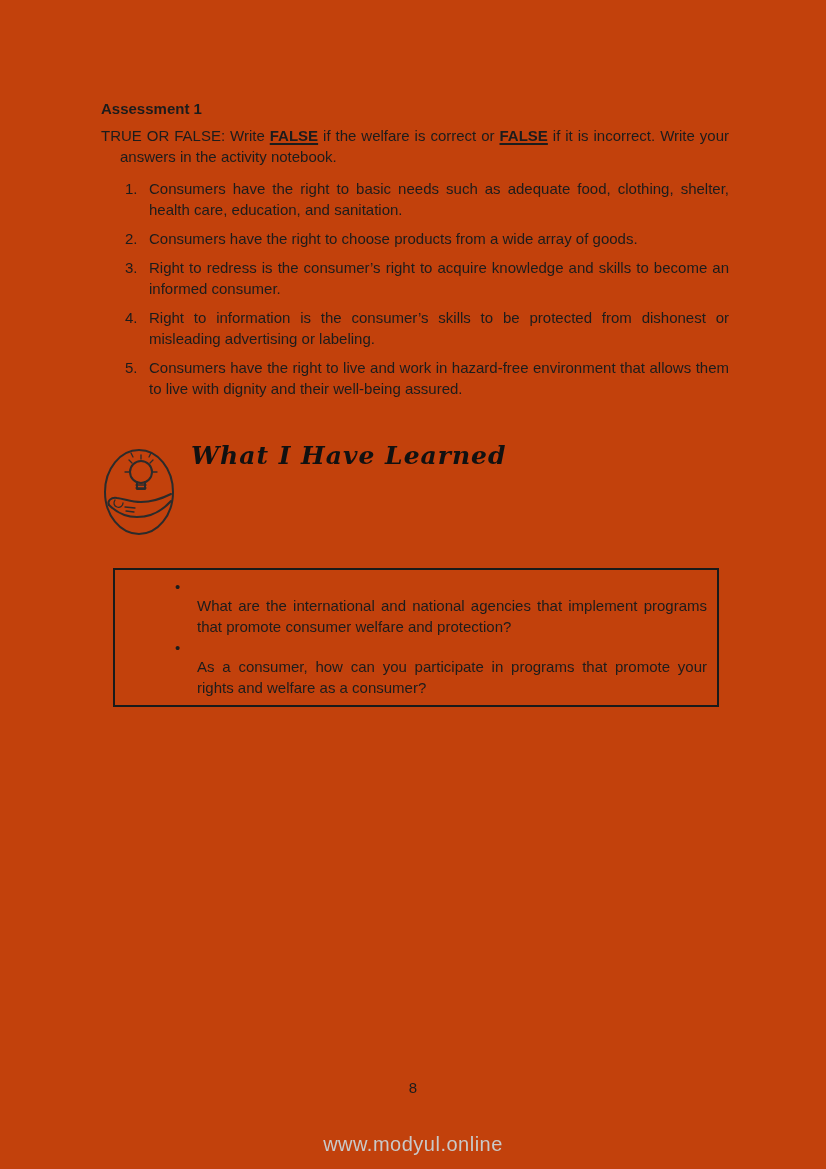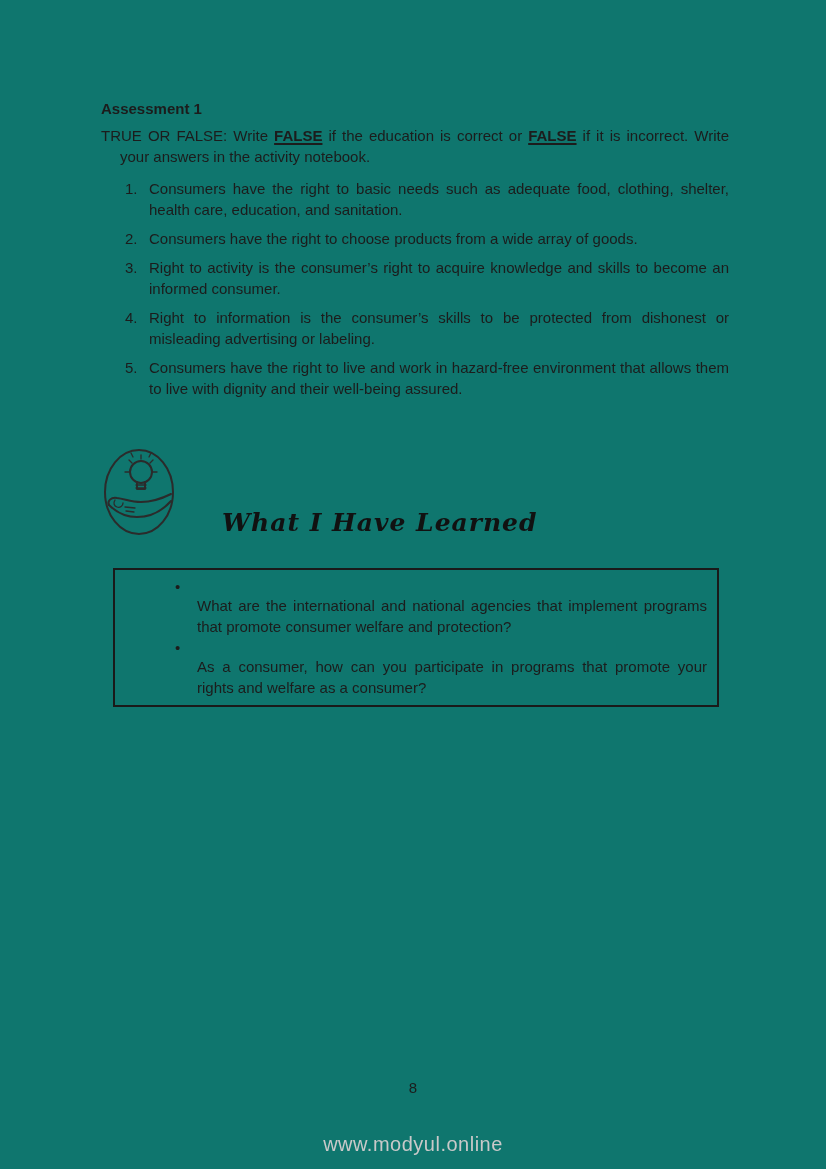--- a/index.html
+++ b/index.html
@@ -8,21 +8,21 @@
     width: 826px;
     height: 1169px;
     position: relative;
     font-family: "Liberation Sans", sans-serif;
     color: #1c1c1c;
     overflow: hidden;
   }
   .page {
     position: absolute;
     inset: 0;
-    background: #0f766e;
+    background: #c2410c;
     padding-left: 20px;
   }
   .content {
     position: absolute;
     left: 101px;
     top: 99px;
     width: 628px;
   }
   .assessment-title {
     font-size: 15px;
@@ -56,23 +56,22 @@
     flex: 0 0 24px;
     text-align: left;
   }
   .tf-item .txt {
     flex: 1;
     text-align: justify;
   }
   .learned-header {
     margin-top: 48px;
     display: flex;
-    align-items: flex-end;
+    align-items: flex-start;
     height: 90px;
-    gap: 31px;
   }
   .learned-icon {
     width: 76px;
     height: 90px;
     flex: 0 0 76px;
   }
   .learned-heading {
     font-family: "DejaVu Serif", "Liberation Serif", serif;
     font-style: italic;
     font-weight: bold;
@@ -139,34 +138,34 @@
   }
 </style>
 </head>
 <body>
 
 <div class="page">
   <div class="content">
 
     <h2 class="assessment-title">Assessment 1</h2>
 
-    <p class="instruction"><span class="b">TRUE OR FALSE:</span><span> Write </span><span class="u">FALSE</span><span> if the education is correct or </span><span class="u">FALSE</span><span> if it is incorrect. Write your answers in the activity notebook.</span></p>
+    <p class="instruction"><span class="b">TRUE OR FALSE:</span><span> Write </span><span class="u">FALSE</span><span> if the welfare is correct or </span><span class="u">FALSE</span><span> if it is incorrect. Write your answers in the activity notebook.</span></p>
 
     <div class="tf-list">
       <div class="tf-item">
         <span class="num">1.</span>
         <span class="txt">Consumers have the right to basic needs such as adequate food, clothing, shelter, health care, education, and sanitation.</span>
       </div>
       <div class="tf-item">
         <span class="num">2.</span>
         <span class="txt">Consumers have the right to choose products from a wide array of goods.</span>
       </div>
       <div class="tf-item">
         <span class="num">3.</span>
-        <span class="txt">Right to activity is the consumer’s right to acquire knowledge and skills to become an informed consumer.</span>
+        <span class="txt">Right to redress is the consumer’s right to acquire knowledge and skills to become an informed consumer.</span>
       </div>
       <div class="tf-item">
         <span class="num">4.</span>
         <span class="txt">Right to information is the consumer’s skills to be protected from dishonest or misleading advertising or labeling.</span>
       </div>
       <div class="tf-item">
         <span class="num">5.</span>
         <span class="txt">Consumers have the right to live and work in hazard-free environment that allows them to live with dignity and their well-being assured.</span>
       </div>
     </div>

